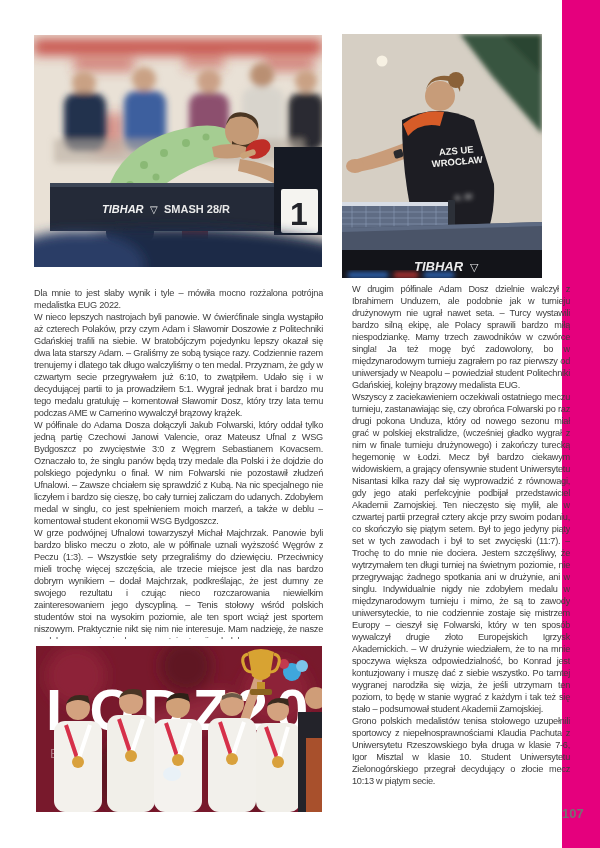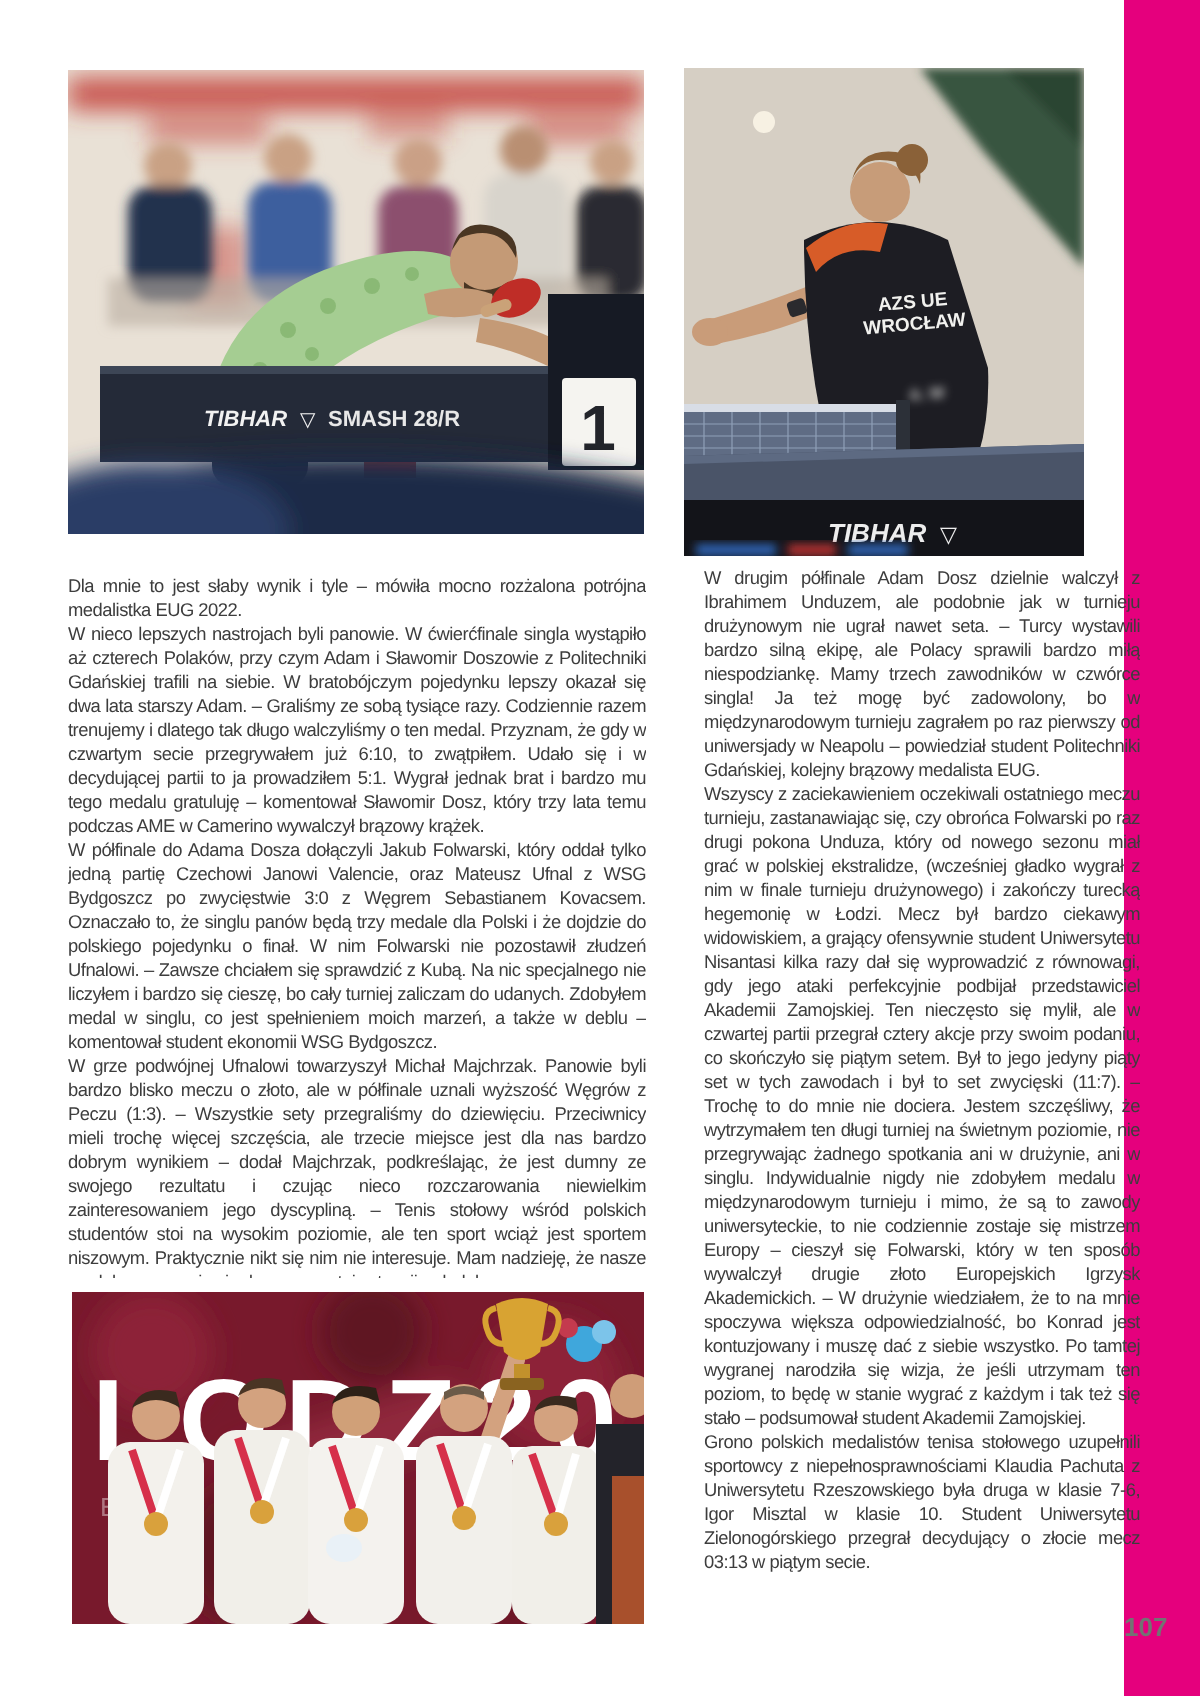--- a/index.html
+++ b/index.html
@@ -175,21 +175,21 @@
   <div class="col left-col">
     <p>Dla mnie to jest słaby wynik i tyle – mówiła mocno rozżalona potrójna medalistka EUG 2022.</p>
     <p>W nieco lepszych nastrojach byli panowie. W ćwierćfinale singla wystąpiło aż czterech Polaków, przy czym Adam i Sławomir Doszowie z Politechniki Gdańskiej trafili na siebie. W bratobójczym pojedynku lepszy okazał się dwa lata starszy Adam. – Graliśmy ze sobą tysiące razy. Codziennie razem trenujemy i dlatego tak długo walczyliśmy o ten medal. Przyznam, że gdy w czwartym secie przegrywałem już 6:10, to zwątpiłem. Udało się i w decydującej partii to ja prowadziłem 5:1. Wygrał jednak brat i bardzo mu tego medalu gratuluję – komentował Sławomir Dosz, który trzy lata temu podczas AME w Camerino wywalczył brązowy krążek.</p>
     <p>W półfinale do Adama Dosza dołączyli Jakub Folwarski, który oddał tylko jedną partię Czechowi Janowi Valencie, oraz Mateusz Ufnal z WSG Bydgoszcz po zwycięstwie 3:0 z Węgrem Sebastianem Kovacsem. Oznaczało to, że singlu panów będą trzy medale dla Polski i że dojdzie do polskiego pojedynku o finał. W nim Folwarski nie pozostawił złudzeń Ufnalowi. – Zawsze chciałem się sprawdzić z Kubą. Na nic specjalnego nie liczyłem i bardzo się cieszę, bo cały turniej zaliczam do udanych. Zdobyłem medal w singlu, co jest spełnieniem moich marzeń, a także w deblu – komentował student ekonomii WSG Bydgoszcz.</p>
     <p>W grze podwójnej Ufnalowi towarzyszył Michał Majchrzak. Panowie byli bardzo blisko meczu o złoto, ale w półfinale uznali wyższość Węgrów z Peczu (1:3). – Wszystkie sety przegraliśmy do dziewięciu. Przeciwnicy mieli trochę więcej szczęścia, ale trzecie miejsce jest dla nas bardzo dobrym wynikiem – dodał Majchrzak, podkreślając, że jest dumny ze swojego rezultatu i czując nieco rozczarowania niewielkim zainteresowaniem jego dyscypliną. – Tenis stołowy wśród polskich studentów stoi na wysokim poziomie, ale ten sport wciąż jest sportem niszowym. Praktycznie nikt się nim nie interesuje. Mam nadzieję, że nasze medale przyczynią się do poprawy tej sytuacji – dodał.</p>
   </div>
 
   <div class="col right-col">
     <p>W drugim półfinale Adam Dosz dzielnie walczył z Ibrahimem Unduzem, ale podobnie jak w turnieju drużynowym nie ugrał nawet seta. – Turcy wystawili bardzo silną ekipę, ale Polacy sprawili bardzo miłą niespodziankę. Mamy trzech zawodników w czwórce singla! Ja też mogę być zadowolony, bo w międzynarodowym turnieju zagrałem po raz pierwszy od uniwersjady w Neapolu – powiedział student Politechniki Gdańskiej, kolejny brązowy medalista EUG.</p>
     <p>Wszyscy z zaciekawieniem oczekiwali ostatniego meczu turnieju, zastanawiając się, czy obrońca Folwarski po raz drugi pokona Unduza, który od nowego sezonu miał grać w polskiej ekstralidze, (wcześniej gładko wygrał z nim w finale turnieju drużynowego) i zakończy turecką hegemonię w Łodzi. Mecz był bardzo ciekawym widowiskiem, a grający ofensywnie student Uniwersytetu Nisantasi kilka razy dał się wyprowadzić z równowagi, gdy jego ataki perfekcyjnie podbijał przedstawiciel Akademii Zamojskiej. Ten nieczęsto się mylił, ale w czwartej partii przegrał cztery akcje przy swoim podaniu, co skończyło się piątym setem. Był to jego jedyny piąty set w tych zawodach i był to set zwycięski (11:7). – Trochę to do mnie nie dociera. Jestem szczęśliwy, że wytrzymałem ten długi turniej na świetnym poziomie, nie przegrywając żadnego spotkania ani w drużynie, ani w singlu. Indywidualnie nigdy nie zdobyłem medalu w międzynarodowym turnieju i mimo, że są to zawody uniwersyteckie, to nie codziennie zostaje się mistrzem Europy – cieszył się Folwarski, który w ten sposób wywalczył drugie złoto Europejskich Igrzysk Akademickich. – W drużynie wiedziałem, że to na mnie spoczywa większa odpowiedzialność, bo Konrad jest kontuzjowany i muszę dać z siebie wszystko. Po tamtej wygranej narodziła się wizja, że jeśli utrzymam ten poziom, to będę w stanie wygrać z każdym i tak też się stało – podsumował student Akademii Zamojskiej.</p>
-    <p>Grono polskich medalistów tenisa stołowego uzupełnili sportowcy z niepełnosprawnościami Klaudia Pachuta z Uniwersytetu Rzeszowskiego była druga w klasie 7-6, Igor Misztal w klasie 10. Student Uniwersytetu Zielonogórskiego przegrał decydujący o złocie mecz 03:13 w piątym secie.</p>
+    <p>Grono polskich medalistów tenisa stołowego uzupełnili sportowcy z niepełnosprawnościami Klaudia Pachuta z Uniwersytetu Rzeszowskiego była druga w klasie 7-6, Igor Misztal w klasie 10. Student Uniwersytetu Zielonogórskiego przegrał decydujący o złocie mecz 10:13 w piątym secie.</p>
   </div>
 
   <svg class="photo" style="left:36px;top:646px" width="286" height="166" viewBox="0 0 286 166">
     <defs>
       <filter id="b4" x="-40%" y="-40%" width="180%" height="180%">
           <feGaussianBlur stdDeviation="7"></feGaussianBlur>
         </filter>
       <clipPath id="clip3">
           <rect x="0" y="0" width="286" height="166"></rect>
         </clipPath>

